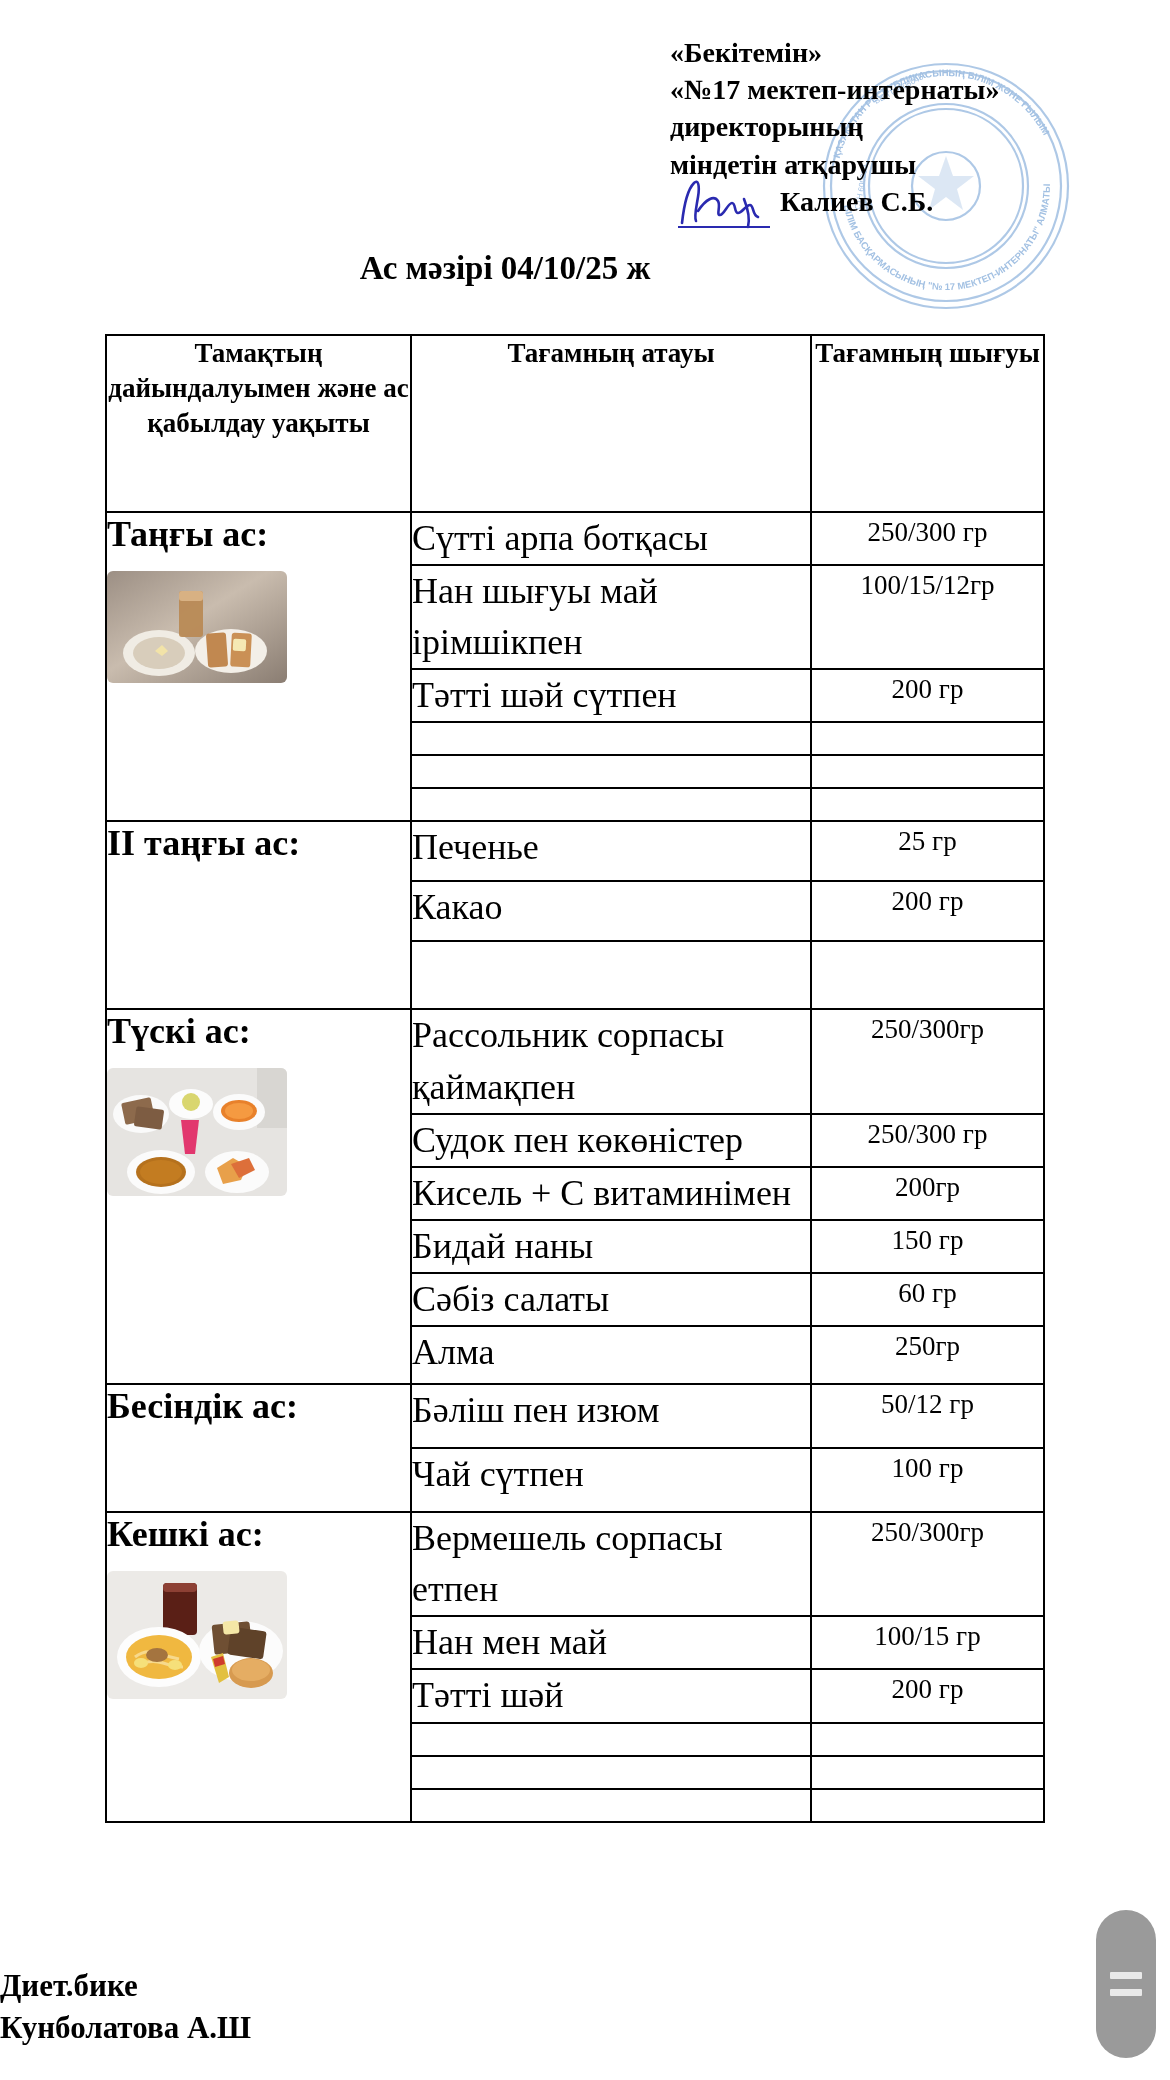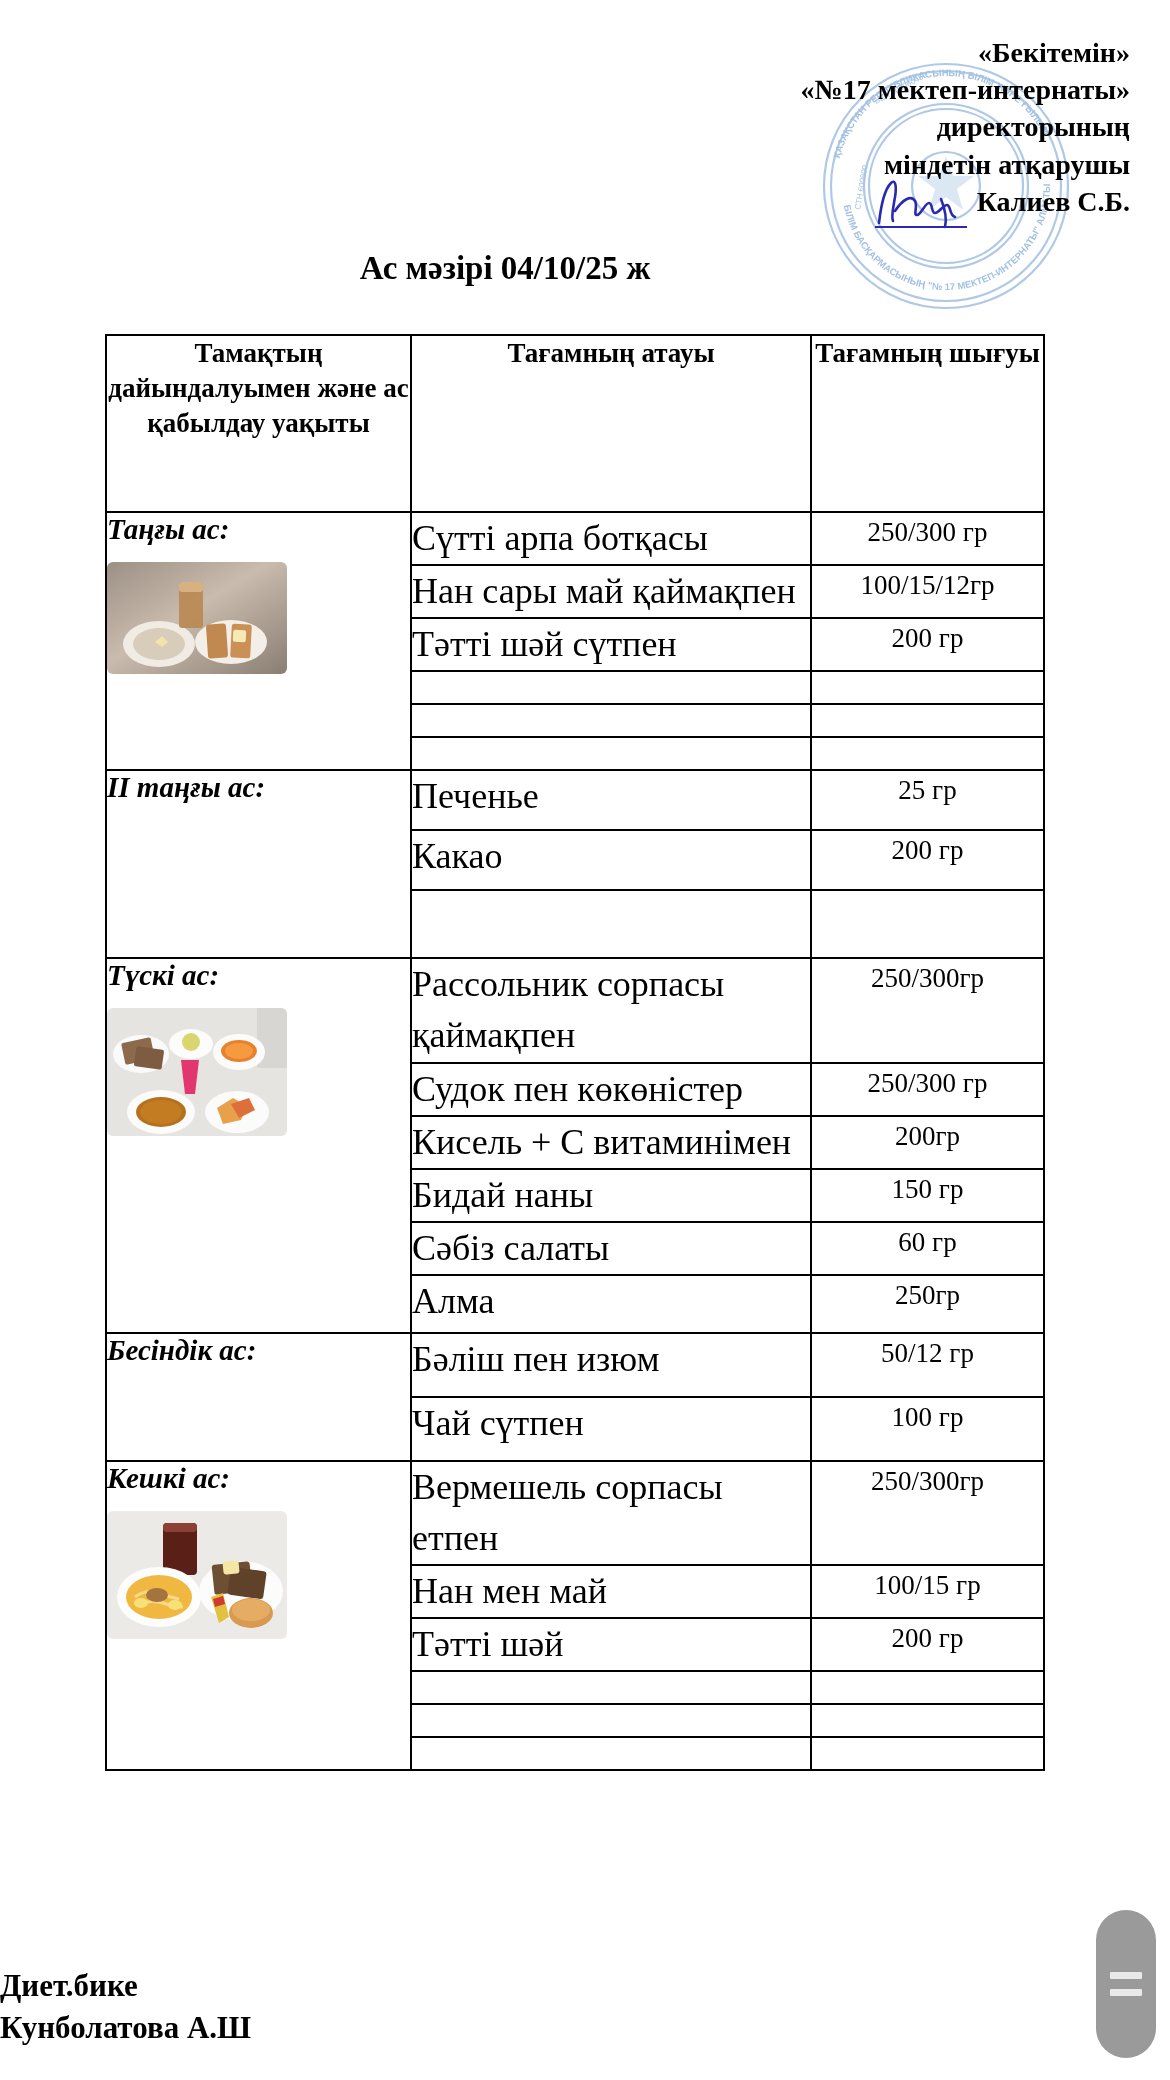--- a/index.html
+++ b/index.html
@@ -15,21 +15,21 @@
     font-family: "Liberation Serif", "DejaVu Serif", serif;
     color: #000000;
   }
 
   
   .approval-block {
     position: absolute;
     top: 34px;
     right: 40px;
     width: 460px;
-    text-align: right;
+    text-align: left;
     font-weight: bold;
     font-size: 28px;
     line-height: 1.33;
     z-index: 3;
   }
   .approval-line {
     display: block;
     white-space: nowrap;
   }
   .approval-sign-line {
@@ -106,23 +106,22 @@
     padding: 12px 8px;
     height: 175px;
   }
 
   .meal-cell {
     padding: 10px 6px 8px 10px;
     vertical-align: top;
   }
   .meal-label {
     font-weight: bold;
-    font-size: 29px;
+    font-size: 36px;
     white-space: nowrap;
-    font-style: italic;
   }
   .meal-photo {
     margin-top: 16px;
     width: 180px;
     height: 112px;
     border-radius: 6px;
     overflow: hidden;
     display: block;
   }
   .meal-photo.tall { height: 128px; }
@@ -266,21 +265,21 @@
               <rect x="126" y="68" width="13" height="12" rx="2" fill="#f5e9b4" transform="rotate(3 132 74)"></rect>
               <rect x="72" y="20" width="24" height="46" rx="3" fill="#b98a55" opacity="0.95"></rect>
               <rect x="72" y="20" width="24" height="10" rx="3" fill="#d8b183"></rect>
             </svg>
           </div>
         </td>
         <td class="dish-cell">Сүтті арпа ботқасы</td>
         <td class="yield-cell">250/300 гр</td>
       </tr>
       <tr>
-        <td class="dish-cell">Нан сары май қаймақпен</td>
+        <td class="dish-cell">Нан шығуы май ірімшікпен</td>
         <td class="yield-cell">100/15/12гр</td>
       </tr>
       <tr>
         <td class="dish-cell">Тәтті шәй сүтпен</td>
         <td class="yield-cell">200 гр</td>
       </tr>
       <tr class="blank-row">
         <td class="dish-cell"></td>
         <td class="yield-cell"></td>
       </tr>

